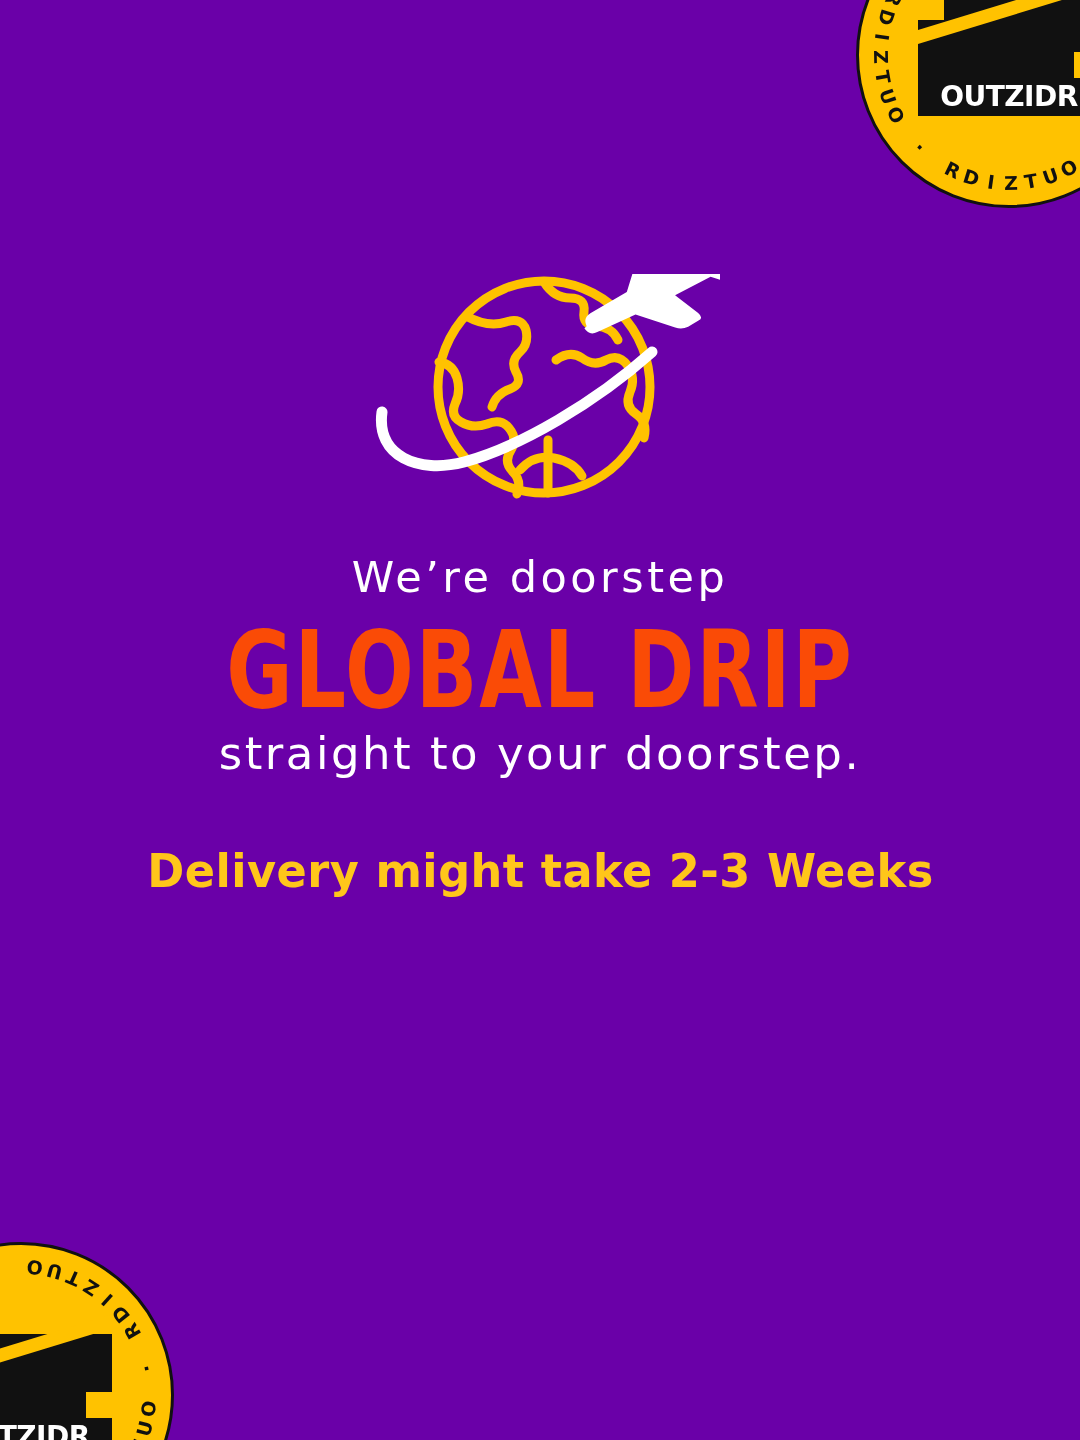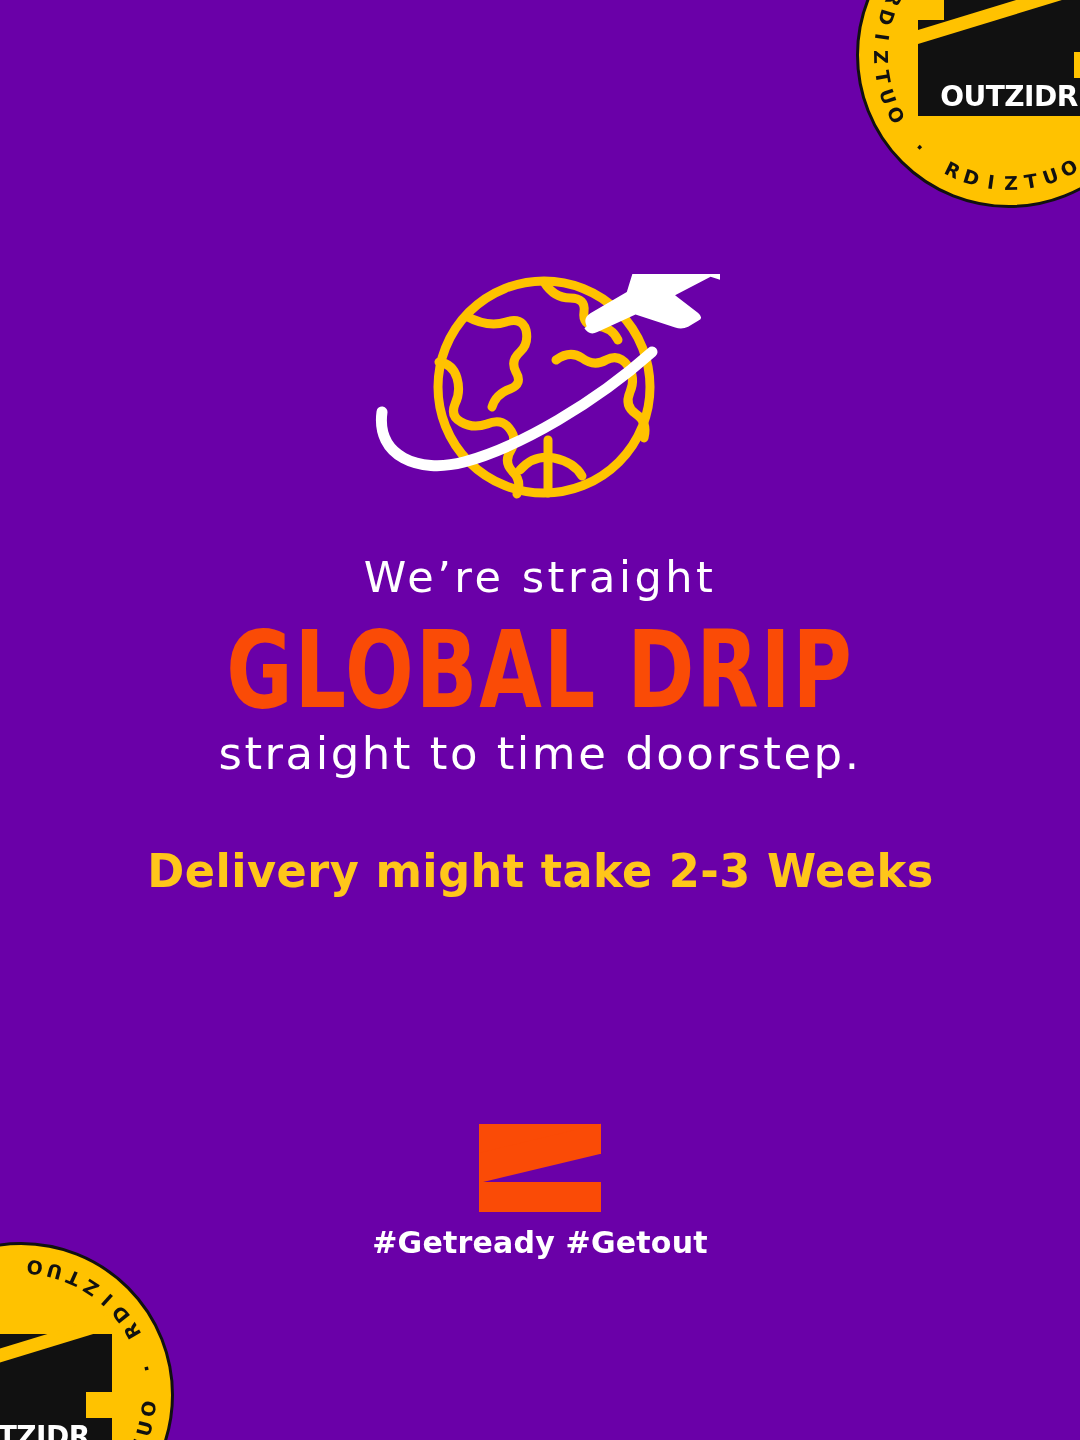--- a/index.html
+++ b/index.html
@@ -261,33 +261,25 @@
           <path d="M160 196 q14 -16 34 -12 q20 4 28 18"></path>
           <path d="M188 166 v53"></path>
         </g>
         <path d="M22 138 C 16 182, 58 200, 104 188 C 160 173, 236 128, 292 78" fill="none" stroke="#FFFFFF" stroke-width="11" stroke-linecap="round"></path>
         <g fill="#FFFFFF" transform="translate(210,18) rotate(-26)">
           <path d="M0 38 q0 -9 9 -10 l42 -3 l28 -30 q5 -5 12 -5 l12 0 q6 0 4 7 l-11 27 l40 -2 l14 -14 q4 -4 10 -4 l9 0 q5 0 3 6 l-7 16 l26 -1 q8 0 8 8 q0 8 -8 9 l-26 1 l5 16 q2 6 -3 6 l-9 1 q-6 0 -10 -4 l-15 -14 l-40 1 l13 26 q3 7 -3 7 l-12 1 q-7 0 -12 -5 l-30 -29 l-42 -1 q-9 0 -10 -9 z"></path>
         </g>
       </svg>
     </div>
 
-    <div class="headline-top">We’re straight</div>
+    <div class="headline-top">We’re doorstep</div>
 
     <div class="headline-main">GLOBAL DRIP</div>
 
-    <div class="headline-sub">straight to time doorstep.</div>
+    <div class="headline-sub">straight to your doorstep.</div>
 
     <div class="delivery-line">Delivery might take 2-3 Weeks</div>
 
 
   </div>
 
-  <div class="footer">
-    <div class="brand-z">
-      <i class="zbar-top"></i>
-      <i class="zbar-diag"></i>
-      <i class="zbar-bottom"></i>
-    </div>
-    <div class="hashtags">#Getready #Getout</div>
-  </div>
 
 </div>
 
 </body></html>

